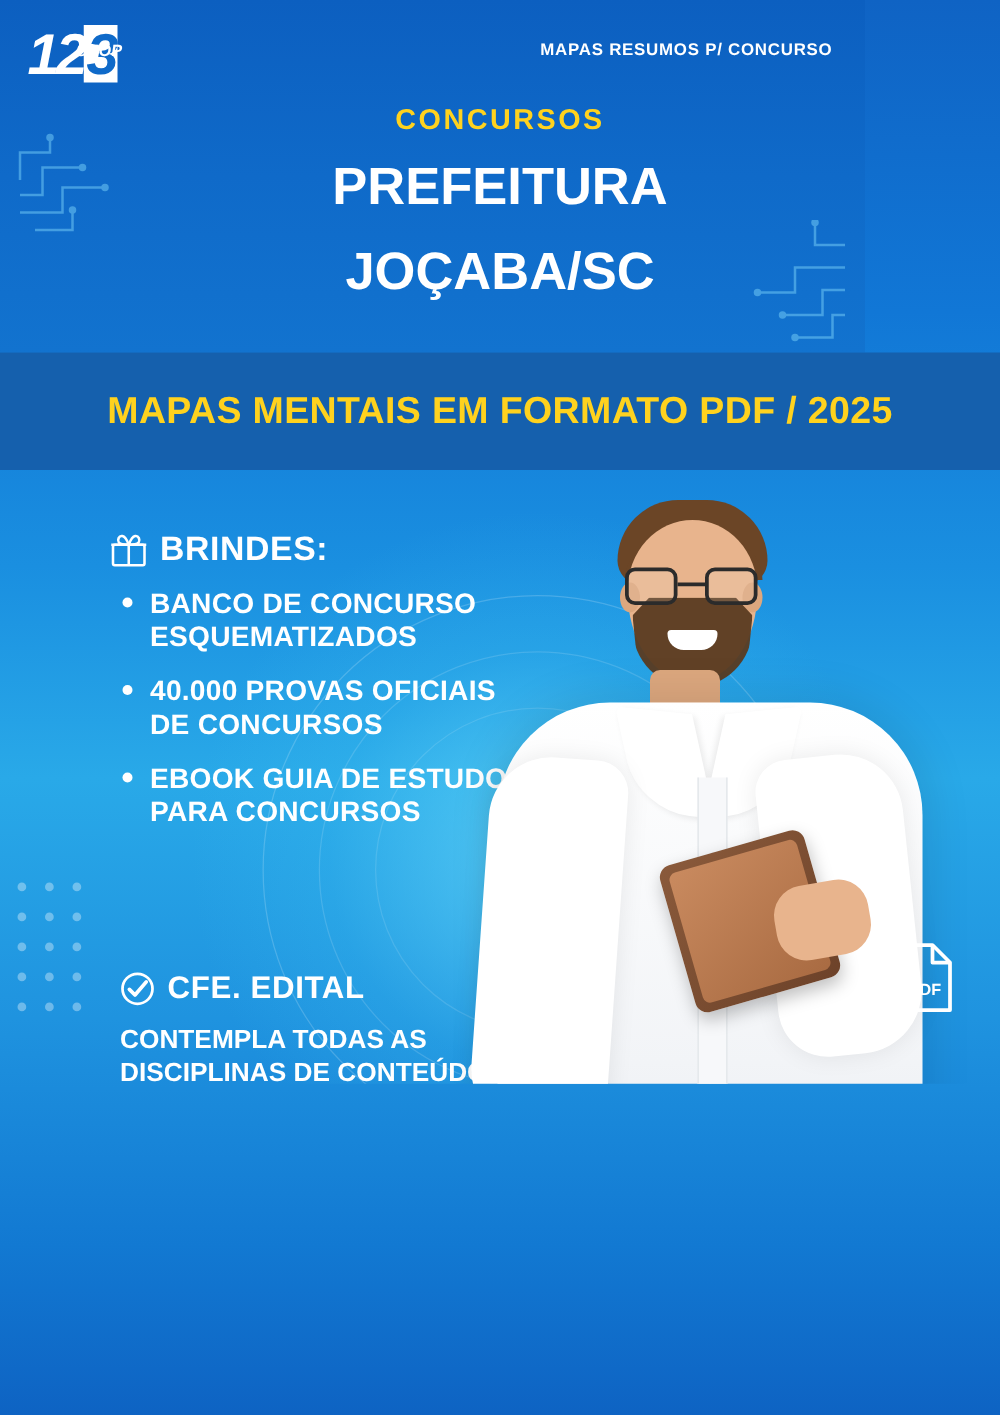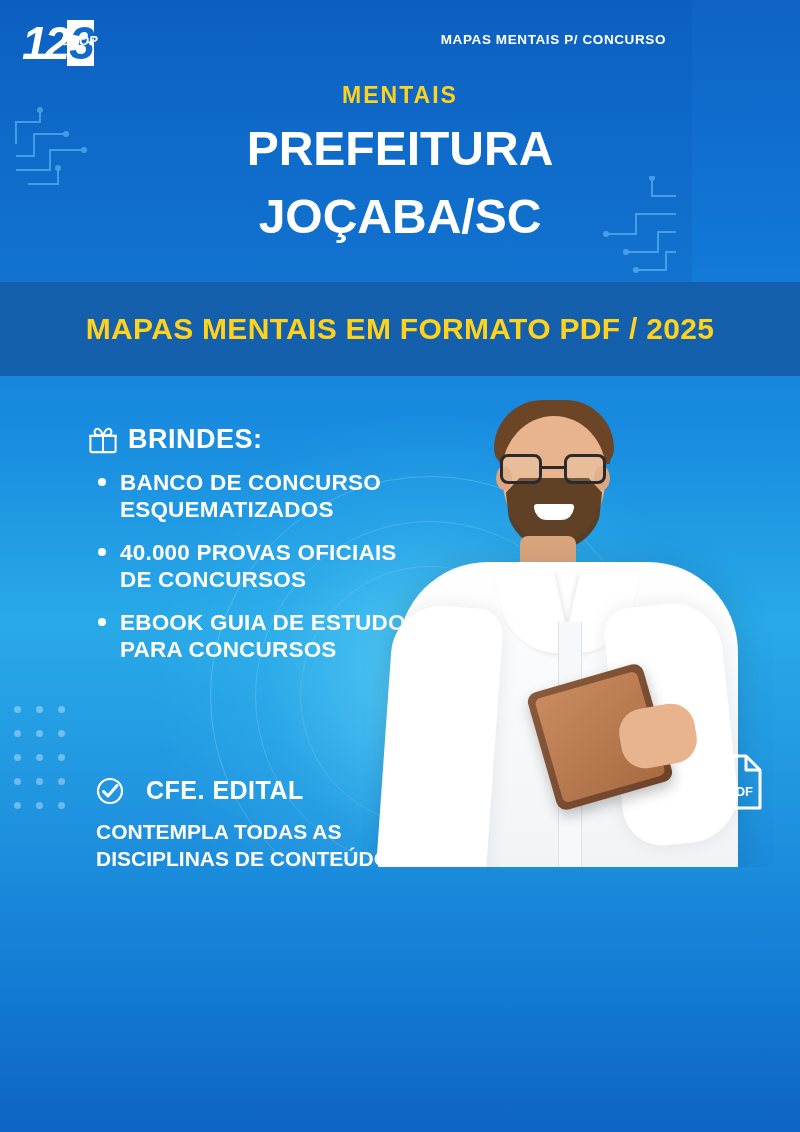--- a/index.html
+++ b/index.html
@@ -49,21 +49,21 @@
   }
 
   .kicker {
     position:absolute; top:82px; left:0; width:800px;
     text-align:center;
     color:#ffd21e; font-size:23px; font-weight:bold; letter-spacing:2px;
   }
   .title {
     position:absolute; top:118px; left:0; width:800px;
     text-align:center; color:#ffffff;
-    font-size:48px; font-weight:bold; line-height:62px;
+    font-size:42px; font-weight:bold; line-height:62px;
     letter-spacing:0px;
   }
   .title .l2 { display:block; margin-top:6px; }
 
   
   .banner {
     position:absolute; left:0; top:282px; width:800px; height:94px;
     background:#1560ad;
     display:flex; align-items:center; justify-content:center;
   }
@@ -105,21 +105,21 @@
     position:relative; padding-left:26px; margin-bottom:16px;
     color:#ffffff; font-size:22.5px; font-weight:bold; line-height:27px;
     letter-spacing:0.2px;
   }
   ul.blist li:before {
     content:""; position:absolute; left:4px; top:9px;
     width:8px; height:8px; border-radius:50%; background:#ffffff;
   }
 
   .cfe { position:absolute; left:96px; top:400px; width:330px; }
-  .cfe-head { display:flex; align-items:center; gap:22px; color:#ffffff; font-size:25px; font-weight:bold; letter-spacing:0.5px; }
+  .cfe-head { display:flex; align-items:center; gap:10px; color:#ffffff; font-size:25px; font-weight:bold; letter-spacing:0.5px; }
   .check-icon { width:28px; height:28px; }
   .cfe-body {
     margin-top:13px; color:#ffffff; font-size:21px; font-weight:bold; line-height:27px;
   }
 
   
   .person { position:absolute; left:370px; top:0px; width:430px; height:597px; }
   .p-head { position:absolute; left:112px; top:16px; width:140px; height:168px; }
   .face {
     position:absolute; left:20px; top:24px; width:104px; height:128px;
@@ -222,21 +222,21 @@
 
   <div class="header">
 
     <div class="logo">
       <span class="shopwrap">
         <span>12</span><span class="barbox">3</span>
         <span class="shop">SHOP</span>
       </span>
     </div>
 
-    <div class="header-right">MAPAS MENTAIS P/ CONCURSO</div>
+    <div class="header-right">MAPAS RESUMOS P/ CONCURSO</div>
 
     <svg class="circuit tl" width="120" height="120" viewBox="0 0 120 120">
       <g fill="none" stroke="#6fc8f5" stroke-width="2">
         <path d="M10 40 L10 18 L34 18 L34 6"></path>
         <path d="M10 52 L28 52 L28 30 L60 30"></path>
         <path d="M10 66 L44 66 L44 46 L78 46"></path>
         <path d="M22 80 L52 80 L52 64"></path>
       </g>
       <g fill="#6fc8f5">
         <circle cx="34" cy="6" r="3"></circle>
@@ -254,21 +254,21 @@
         <path d="M110 76 L100 76 L100 94 L70 94"></path>
       </g>
       <g fill="#6fc8f5">
         <circle cx="86" cy="2" r="3"></circle>
           <circle cx="40" cy="58" r="3"></circle>
         <circle cx="60" cy="76" r="3"></circle>
           <circle cx="70" cy="94" r="3"></circle>
       </g>
     </svg>
 
-    <div class="kicker">MENTAIS</div>
+    <div class="kicker">CONCURSOS</div>
     <div class="title">
       <span>PREFEITURA</span>
       <span class="l2">JOÇABA/SC</span>
     </div>
   </div>
 
   <div class="banner">
     <div class="banner-text">MAPAS MENTAIS EM FORMATO PDF / 2025</div>
   </div>
 

